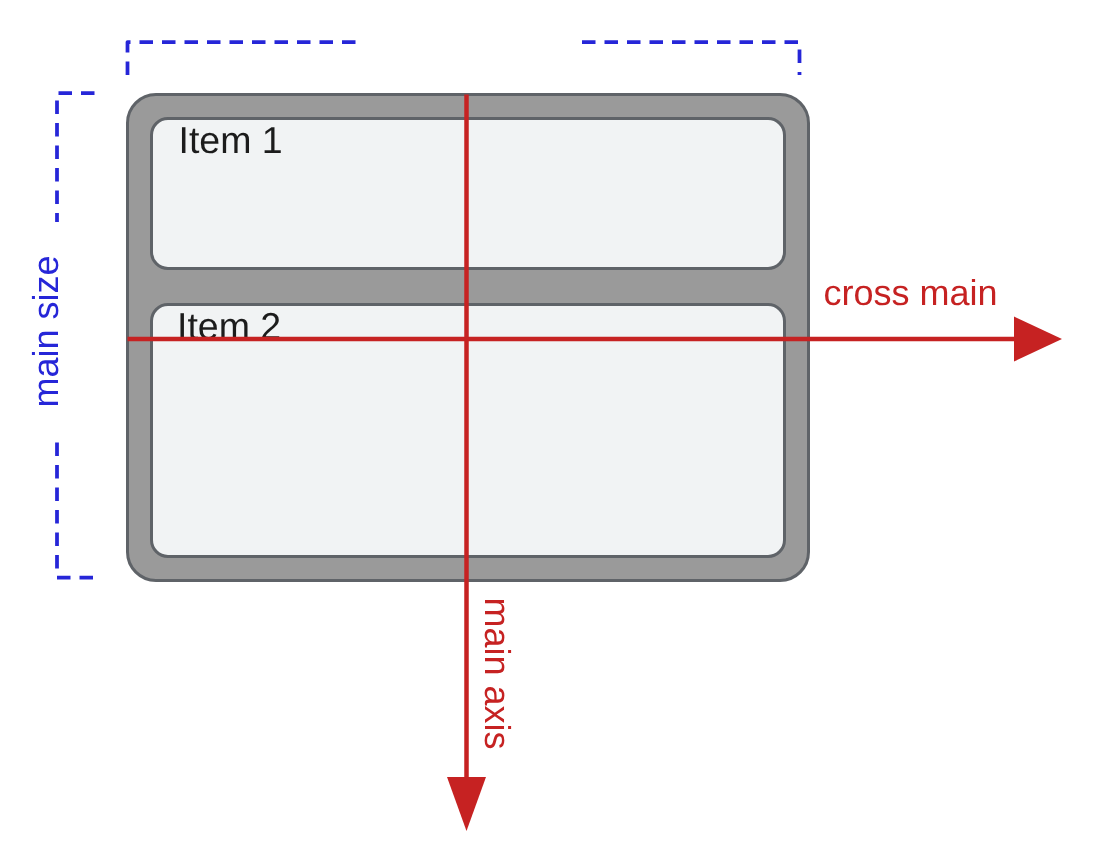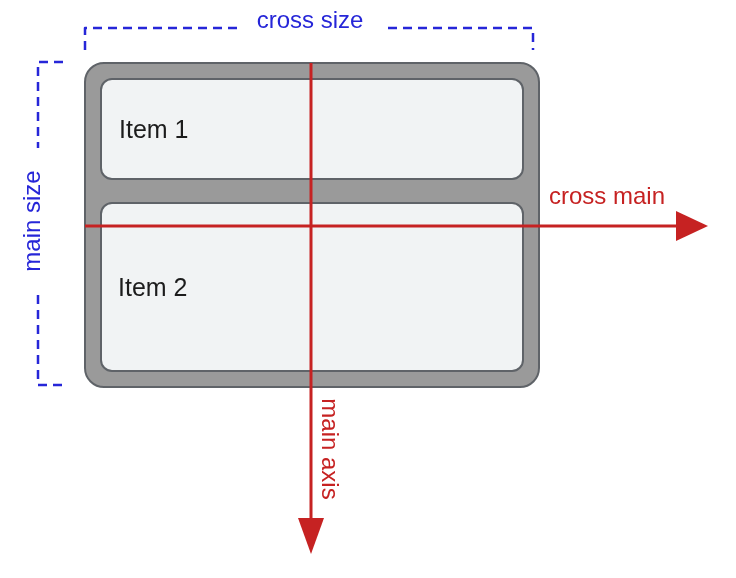--- a/index.html
+++ b/index.html
@@ -25,21 +25,20 @@
     display: flex;
     flex-direction: column;
     gap: 22px;
   }
   .flex-item {
     box-sizing: border-box;
     background: var(--item-fill);
     border: 2.5px solid var(--container-stroke);
     border-radius: 12px;
     display: flex;
-    align-items: center;
     padding-left: 17px;
     font-size: 25px;
     color: var(--item-text);
   }
   .flex-item.item1 { height: 102px; }
   .flex-item.item2 { flex: 1; padding-left: 16px; }
   .overlay {
     position: absolute;
     left: 0;
     top: 0;
@@ -107,18 +106,17 @@
     <polyline class="blue-line" points="388,28 533,28 533,50"></polyline>
     <polyline class="blue-line" points="63,62 38,62 38,148"></polyline>
     <polyline class="blue-line" points="38,295 38,385 63,385"></polyline>
 
     <line class="red-line" x1="85" y1="226" x2="680" y2="226"></line>
     <polygon class="red-arrow" points="676,211 676,241 708,226"></polygon>
     <line class="red-line" x1="311" y1="63" x2="311" y2="522"></line>
     <polygon class="red-arrow" points="298,518 324,518 311,554"></polygon>
   </svg>
 
-  <div class="label blue cross-size">cross size</div>
   <div class="label blue main-size">main size</div>
   <div class="label red cross-axis">cross main</div>
   <div class="label red main-axis">main axis</div>
 
 </div>
 
 </body></html>

